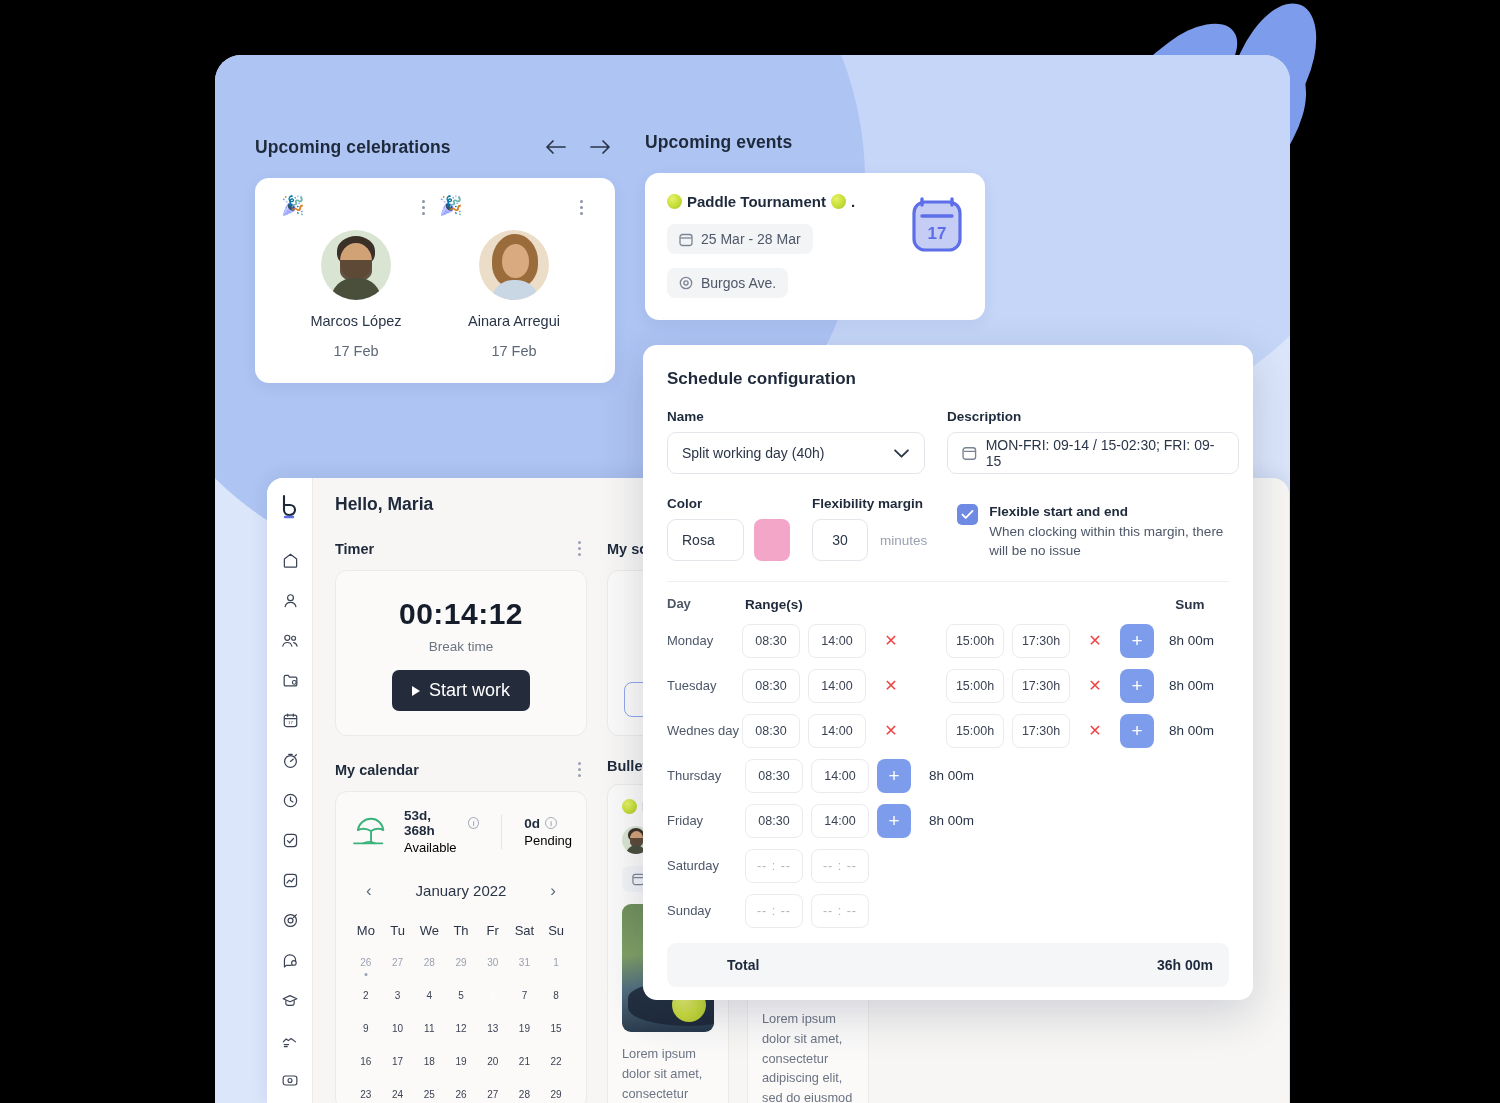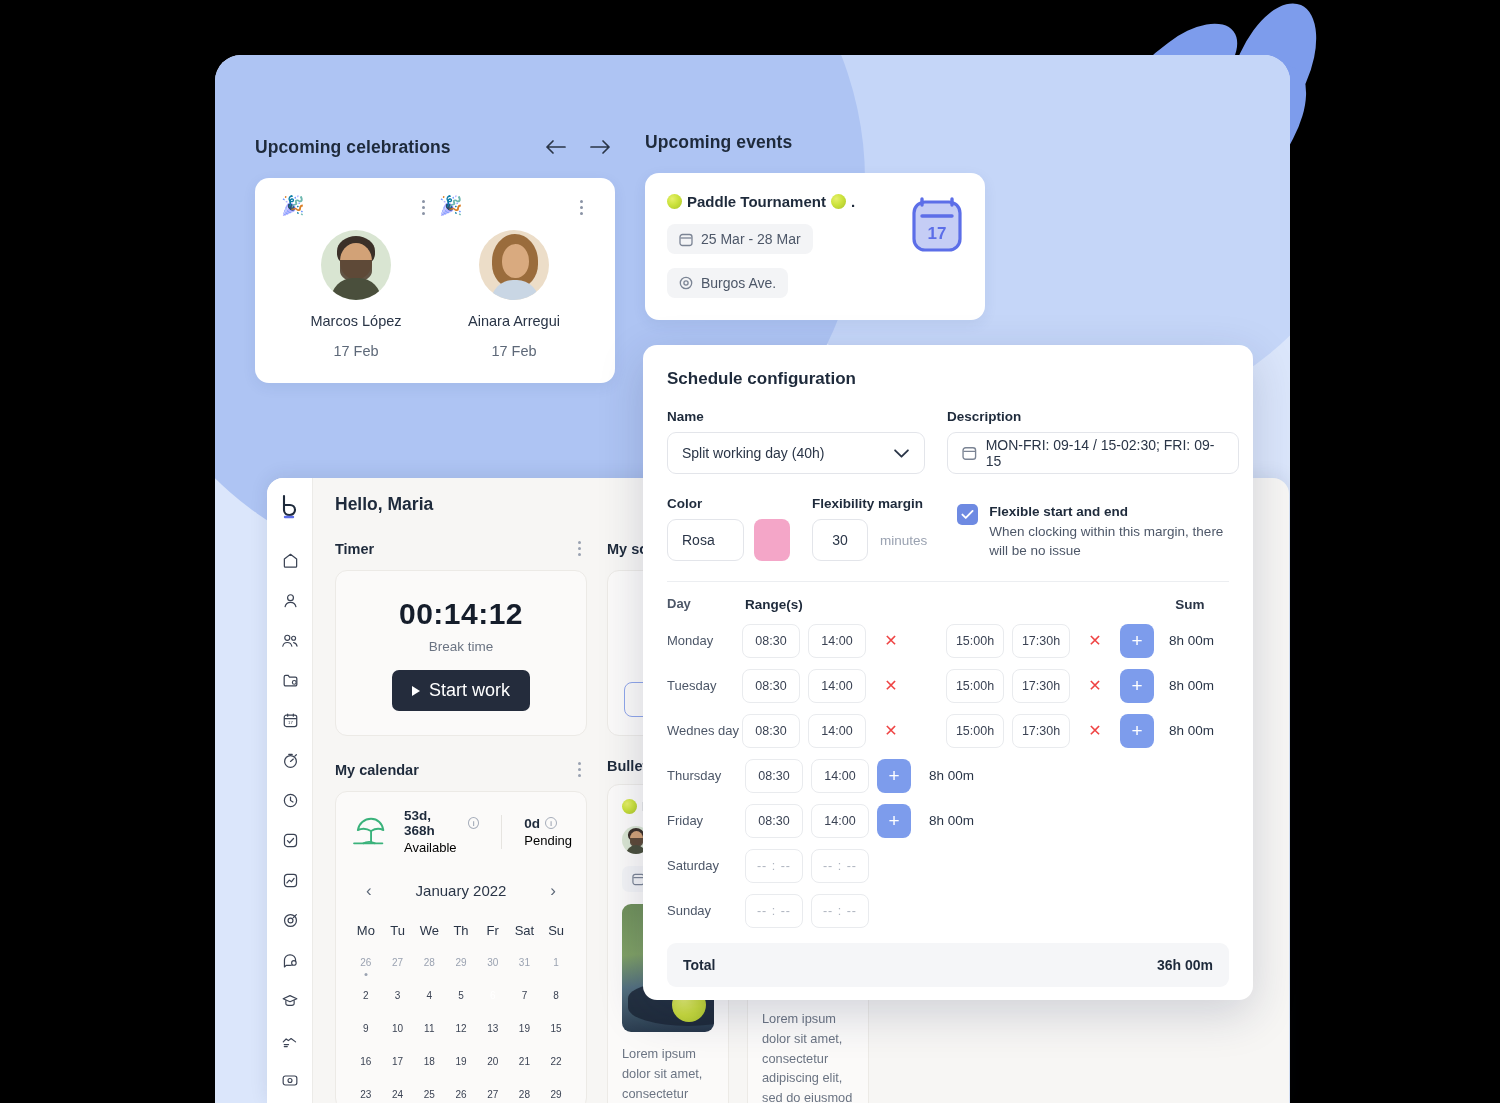--- a/index.html
+++ b/index.html
@@ -199,21 +199,21 @@
   .tinp { width: 58px; height: 34px; border:1px solid #e9ebee; border-radius: 8px;
           display:flex; align-items:center; justify-content:center; font-size: 12.5px; color:#3b4354; background:#fff; cursor:text;}
   .tinp.empty { color:#aeb4bf; letter-spacing:1px; }
   .xbtn { width: 34px; height: 34px; border-radius: 8px; display:flex; align-items:center; justify-content:center;
           color:#ef4444; font-size: 16px; cursor:pointer; background:#fff; }
   .plusbtn { width: 34px; height: 34px; border-radius: 8px; background:#7d9cec; color:#fff;
              display:flex; align-items:center; justify-content:center; font-size: 19px; line-height:1; cursor:pointer; }
   .gap-sum { font-size: 13.5px; color:#2a3547; margin-left: 10px; }
   #totalRow { margin-top: 10px; background:#f5f6f8; border-radius: 9px; height: 44px;
               display:flex; align-items:center; justify-content:space-between; padding: 0 16px; }
-  #totalRow .l { font-size: 14px; font-weight:700; color:#1e2a3b; }
+  #totalRow .l { font-size: 14px; font-weight:700; color:#1e2a3b;margin-left:44px; }
   #totalRow .r { font-size: 14px; font-weight:700; color:#1e2a3b; }
 </style>
 </head>
 <body>
 
 <div id="stage">
 
   <div class="petal p1"></div>
   <div class="petal p2"></div>
   <div class="petal p3"></div>

